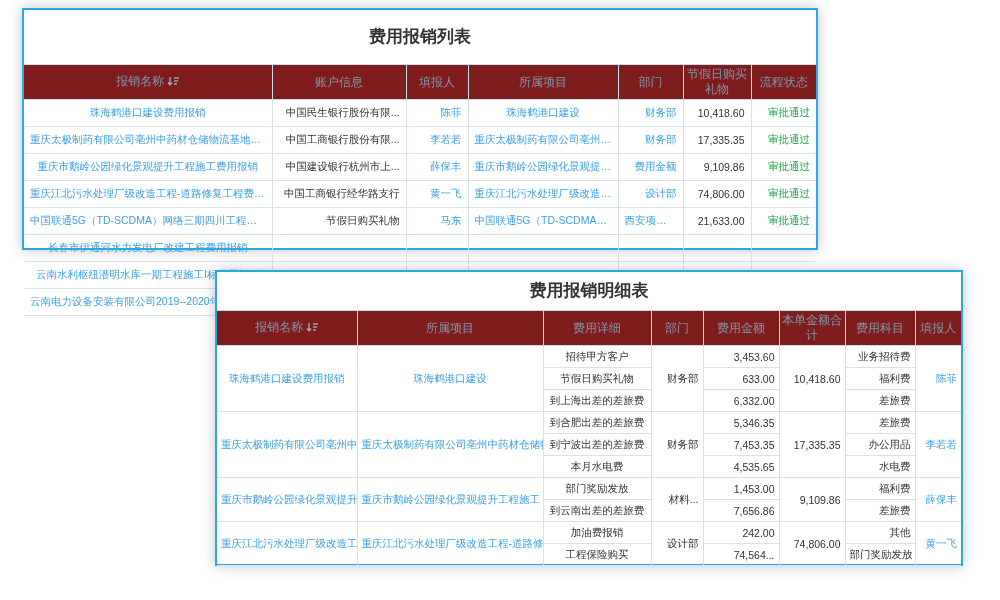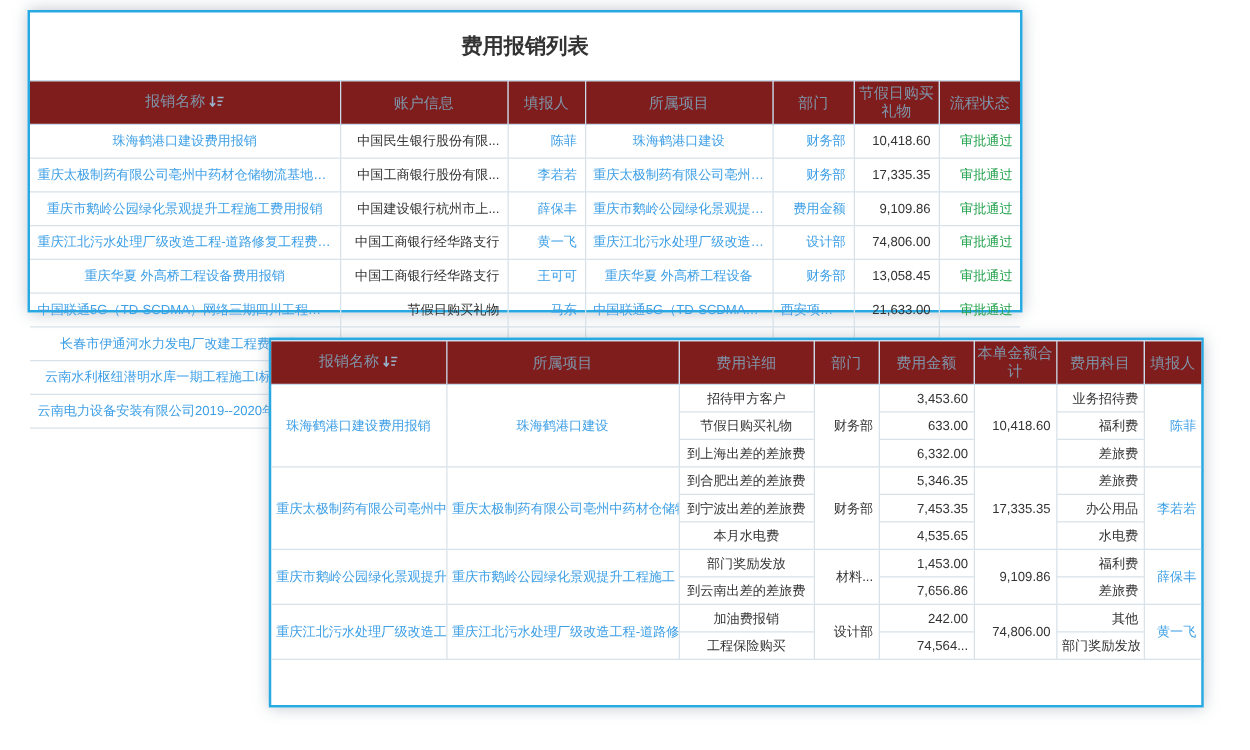--- a/index.html
+++ b/index.html
@@ -98,29 +98,20 @@
   <tr>
     <td class="al link">重庆江北污水处理厂级改造工程-道路修复工程费用...</td>
     <td class="ac">中国工商银行经华路支行</td>
     <td class="ac link">黄一飞</td>
     <td class="al link">重庆江北污水处理厂级改造工...</td>
     <td class="ac link">设计部</td>
     <td class="ar">74,806.00</td>
     <td class="ac status">审批通过</td>
   </tr>
 
-  <tr>
-    <td class="al link">重庆华夏 外高桥工程设备费用报销</td>
-    <td class="ac">中国工商银行经华路支行</td>
-    <td class="ac link">王可可</td>
-    <td class="al link">重庆华夏 外高桥工程设备</td>
-    <td class="ac link">财务部</td>
-    <td class="ar">13,058.45</td>
-    <td class="ac status">审批通过</td>
-  </tr>
 
   <tr>
     <td class="al link">中国联通5G（TD-SCDMA）网络三期四川工程费...</td>
     <td class="ac">节假日购买礼物</td>
     <td class="ac link">马东</td>
     <td class="al link">中国联通5G（TD-SCDMA）网...</td>
     <td class="ac link">西安项目部</td>
     <td class="ar">21,633.00</td>
     <td class="ac status">审批通过</td>
   </tr>
@@ -152,20 +143,21 @@
     <td class="al link"></td>
     <td class="ac link"></td>
     <td class="ar"></td>
     <td class="ac status"></td>
   </tr>
 </tbody>
   </table>
 </div>
 
 <div class="card" id="detail-card">
+  <div class="card-title">费用报销明细表</div>
   <table id="detail-table">
     <colgroup>
         <col style="width:140px">
         <col style="width:186px">
         <col style="width:108px">
         <col style="width:52px">
       <col style="width:76px">
         <col style="width:66px">
         <col style="width:70px">
         <col style="width:46px">

